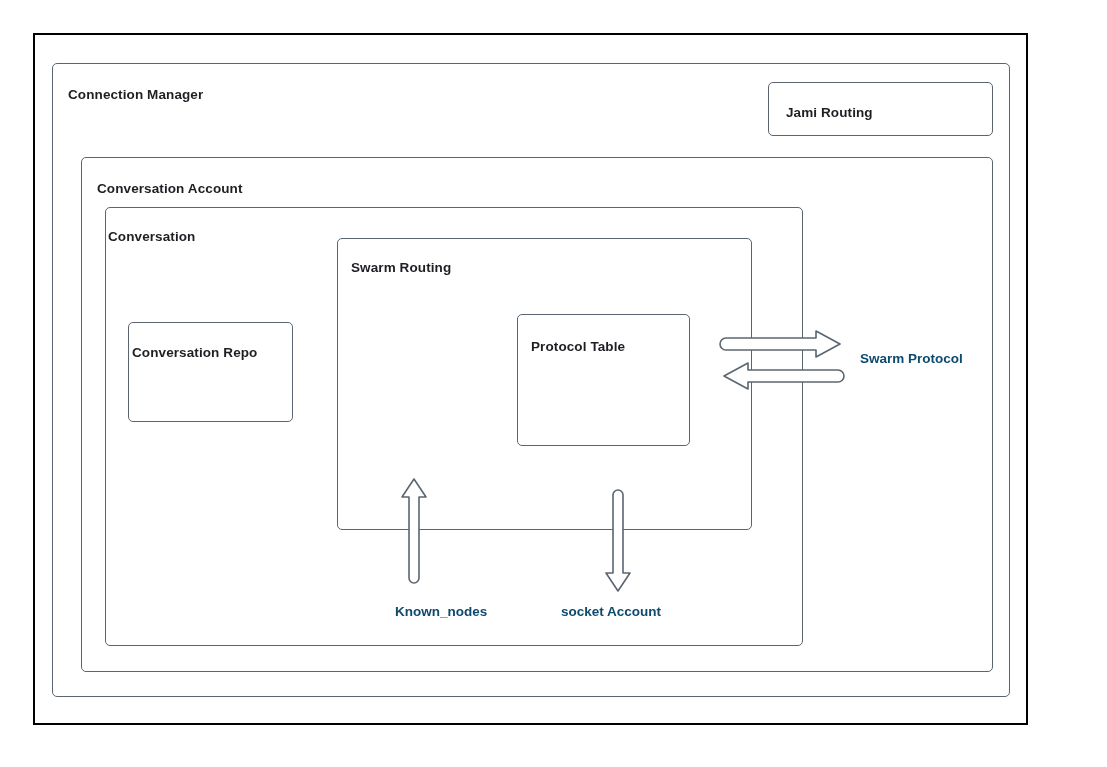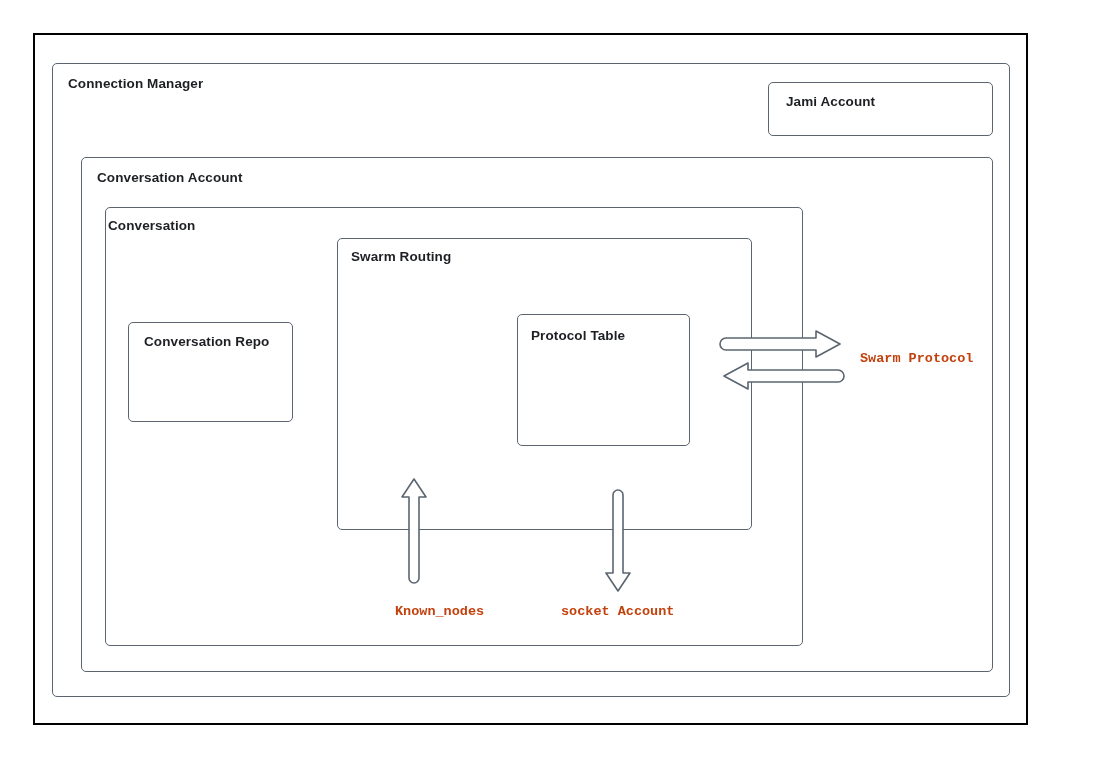--- a/index.html
+++ b/index.html
@@ -39,49 +39,49 @@
   }
 
   .box-label {
     position: absolute;
     font-size: 13.5px;
     font-weight: bold;
     color: #1d1f23;
     letter-spacing: 0.1px;
     white-space: nowrap;
     line-height: 1;
+    margin-top: 11px;
   }
 
   
   .box-connection-manager { left: 52px;  top: 63px;  width: 958px; height: 634px; }
   .box-jami-account       { left: 768px; top: 82px;  width: 225px; height: 54px;  }
   .box-conversation-module{ left: 81px;  top: 157px; width: 912px; height: 515px; }
   .box-conversation       { left: 105px; top: 207px; width: 698px; height: 439px; }
   .box-swarm-manager      { left: 337px; top: 238px; width: 415px; height: 292px; }
   .box-conversation-repo  { left: 128px; top: 322px; width: 165px; height: 100px; }
   .box-routing-table      { left: 517px; top: 314px; width: 173px; height: 132px; }
 
   
   .lbl-connection-manager { left: 68px;  top: 77px;  }
   .lbl-jami-account       { left: 786px; top: 95px;  }
   .lbl-conversation-module{ left: 97px;  top: 171px; }
   .lbl-conversation       { left: 108px; top: 219px; }
   .lbl-swarm-manager      { left: 351px; top: 250px; }
-  .lbl-conversation-repo  { left: 144px; top: 335px; }
+  .lbl-conversation-repo  { left: 132px; top: 335px; }
   .lbl-routing-table      { left: 531px; top: 329px; }
 
   
   .edge-label {
     position: absolute;
     font-size: 13.5px;
     font-weight: bold;
-    color: #c2410c;
+    color: #0c4a6e;
     white-space: nowrap;
     line-height: 1;
-    font-family: Liberation Mono, monospace;
   }
   .lbl-swarm-protocol  { left: 860px; top: 352px; }
   .lbl-known-nodes     { left: 363px; top: 605px; margin-left: 32px; }
   .lbl-socket-callback { left: 561px; top: 605px; }
 
   
   .arrow-layer {
     position: absolute;
     left: 0;
     top: 0;
@@ -106,21 +106,21 @@
   <div class="box box-connection-manager"></div>
   <div class="box box-jami-account"></div>
   <div class="box box-conversation-module"></div>
   <div class="box box-conversation"></div>
   <div class="box box-swarm-manager"></div>
   <div class="box box-conversation-repo"></div>
   <div class="box box-routing-table"></div>
 
   <div class="box-label lbl-connection-manager">Connection Manager</div>
 
-  <div class="box-label lbl-jami-account">Jami Account</div>
+  <div class="box-label lbl-jami-account">Jami Routing</div>
 
   <div class="box-label lbl-conversation-module">Conversation Account</div>
 
   <div class="box-label lbl-conversation">Conversation</div>
 
   <div class="box-label lbl-swarm-manager">Swarm Routing</div>
 
   <div class="box-label lbl-conversation-repo">Conversation Repo</div>
 
   <div class="box-label lbl-routing-table">Protocol Table</div>

